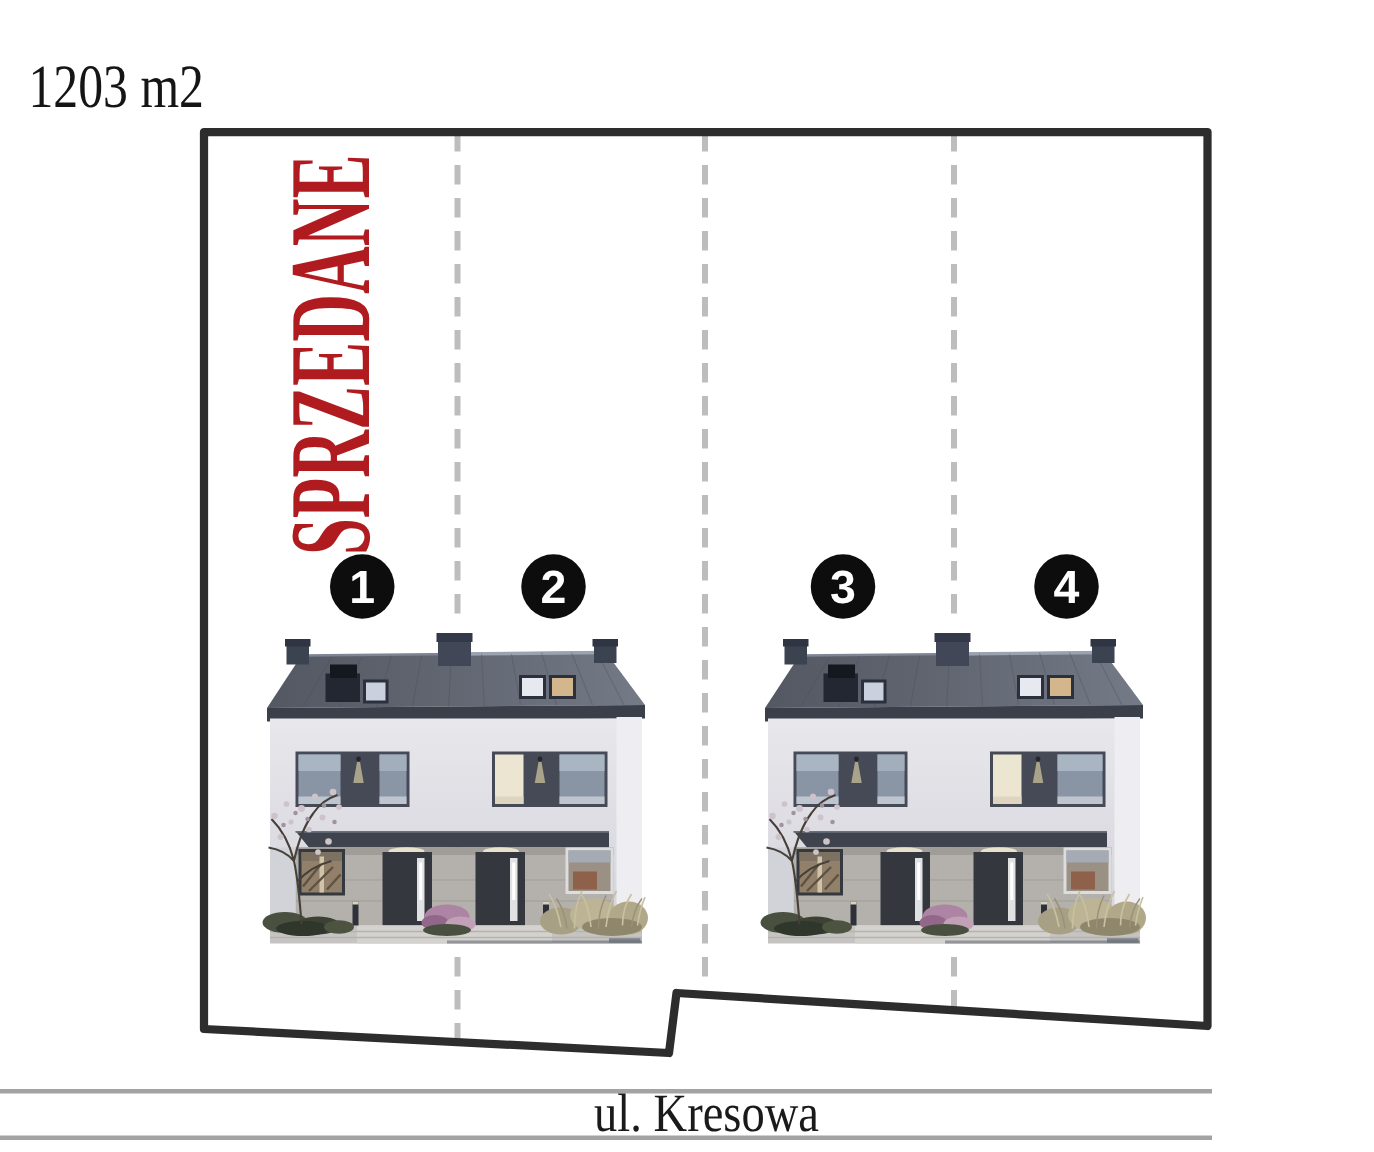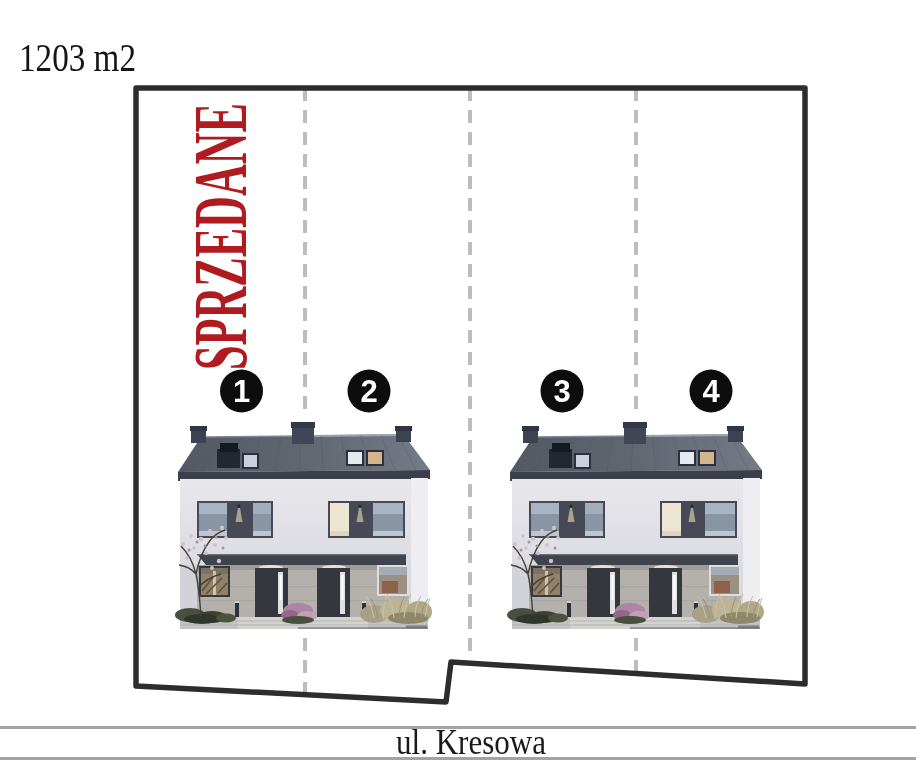--- a/index.html
+++ b/index.html
@@ -1,16 +1,16 @@
 <!DOCTYPE html>
 <html><head>
 <meta charset="utf-8">
 <style>
   html,body{margin:0;padding:0;background:#ffffff;}
-  #stage{position:relative;width:916px;height:768px;background:#ffffff;overflow:hidden;}
+  #stage{position:relative;width:808px;height:768px;background:#ffffff;overflow:hidden;}
   svg{display:block;}
 </style>
 </head>
 <body>
 <div id="stage">
 <svg width="916" height="768" viewBox="0 0 916 768">
   <defs>
     <linearGradient id="roofg" x1="0" y1="0" x2="1" y2="0">
       <stop offset="0" stop-color="#535863"></stop>
       <stop offset="0.45" stop-color="#606570"></stop>

